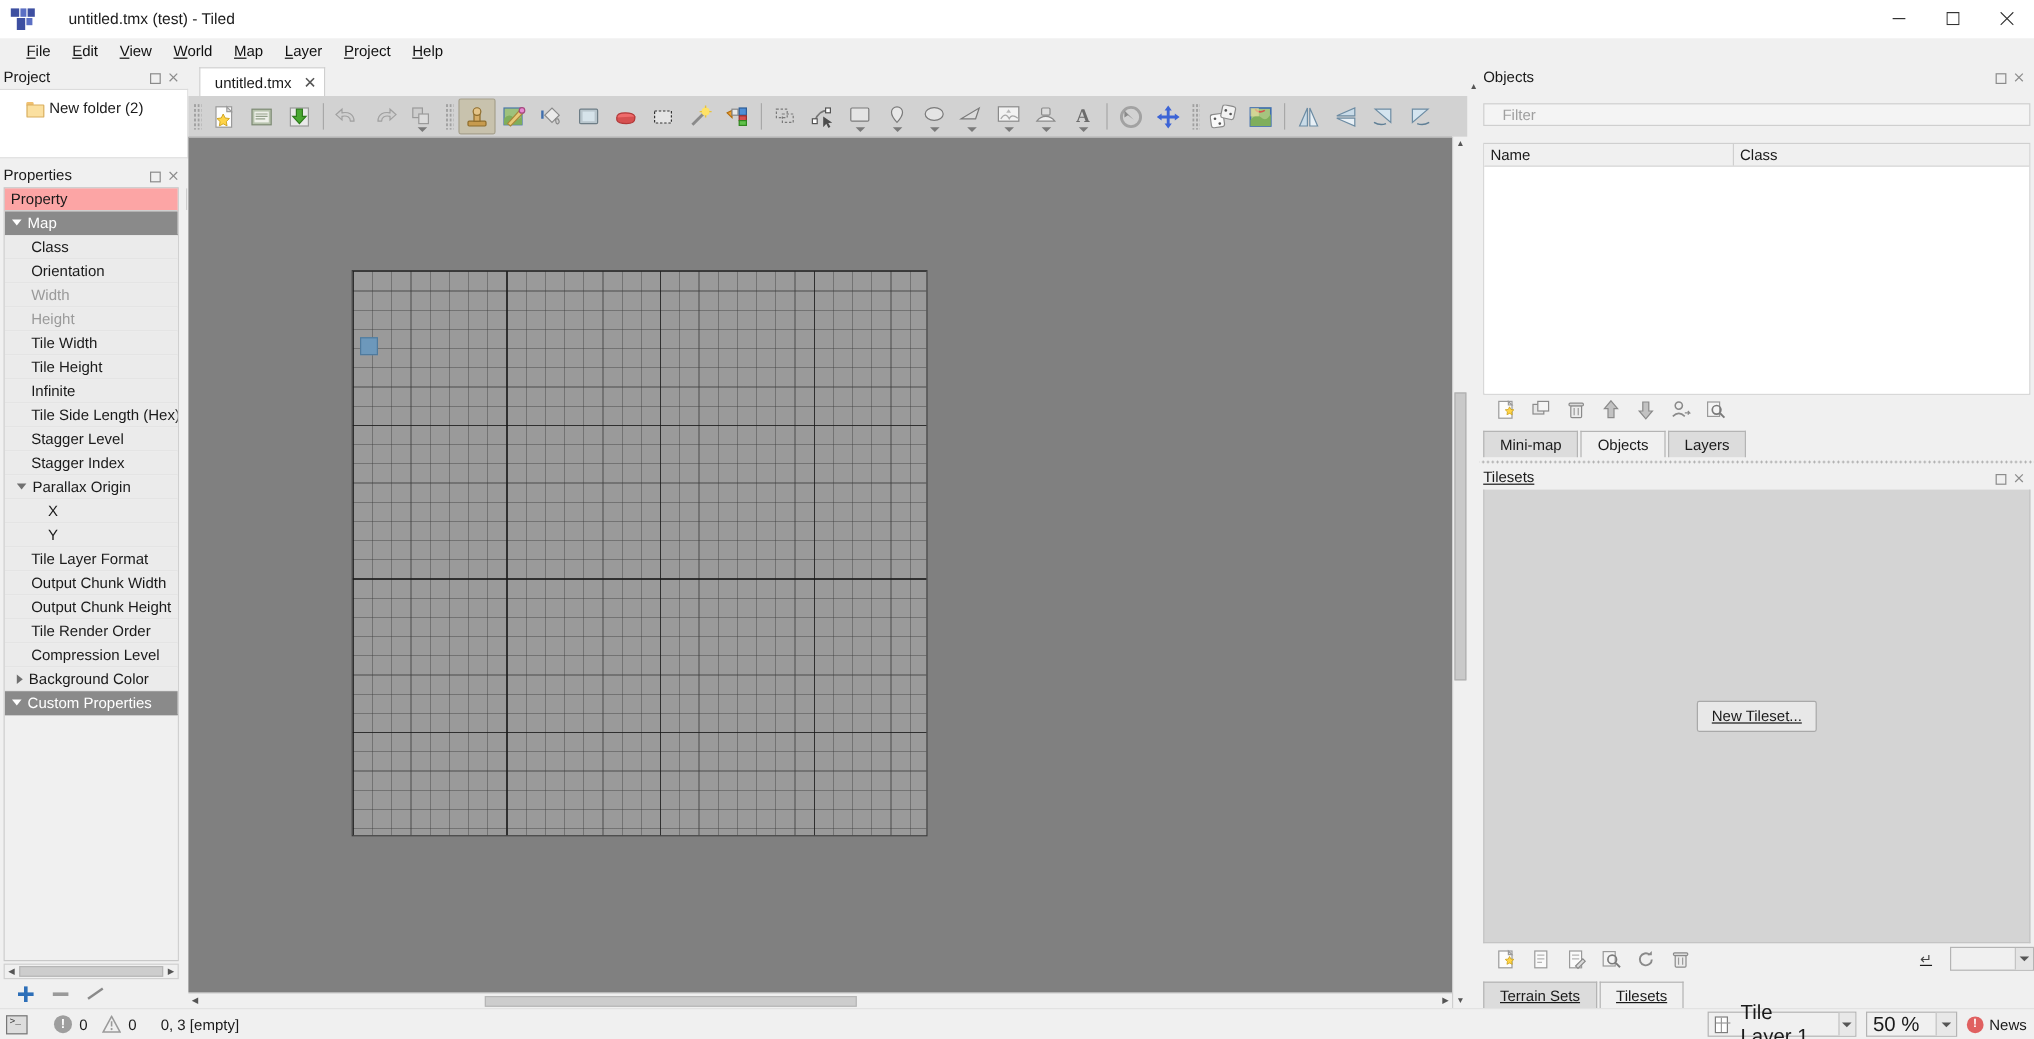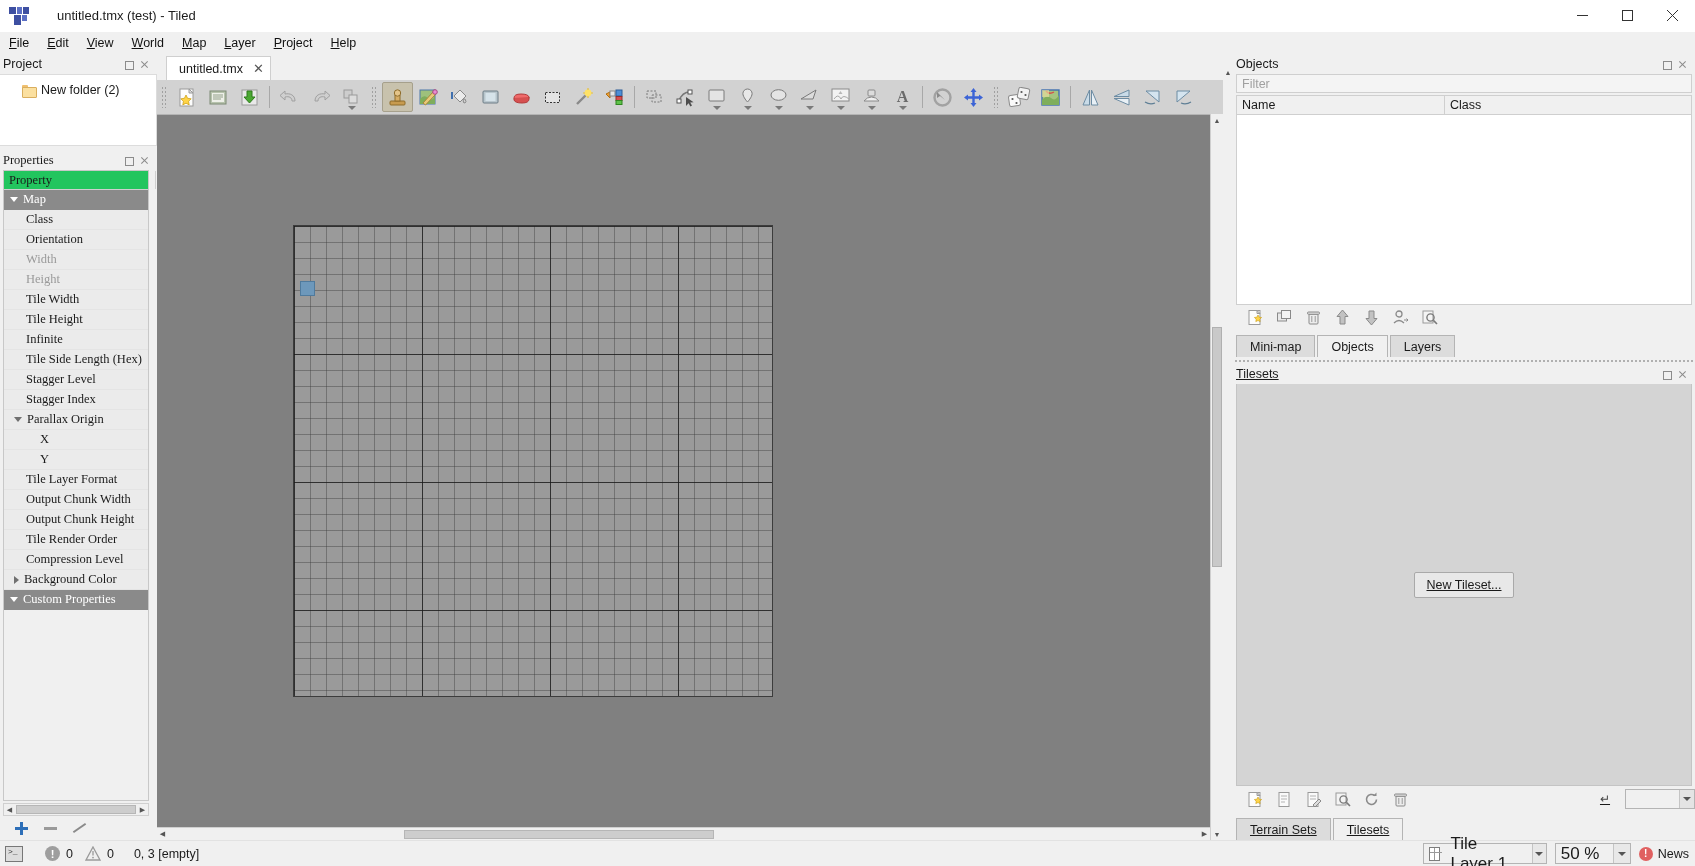--- a/index.html
+++ b/index.html
@@ -28,21 +28,21 @@
   .title-text { font-size: 13px; color: #1c1c1c; }
   .title-btns { margin-left: auto; display: flex; height: 32px; }
   .title-btn {
     width: 45px; height: 32px; display: flex; align-items: center; justify-content: center;
     font-size: 14px; color: #333;
   }
 
   
   .menubar {
     height: 22px; flex: 0 0 22px; background: #f0f0f0; display: flex; align-items: center;
-    padding-left: 0;
+    padding-left: 13px;
   }
   .menu-item {
     padding: 2px 9px; font-size: 12.5px; color: #111; line-height: 16px; cursor: default;
   }
   .menu-item u { text-decoration: underline; }
 
   
   .body-row { flex: 1 1 auto; display: flex; min-height: 0; background: #f0f0f0; }
 
   
@@ -53,35 +53,35 @@
     font-size: 12.5px; color: #1a1a1a; background: #f0f0f0;
   }
   .dock-header .spacer { margin-left: auto; display: flex; gap: 5px; padding-right:3px;}
   .dock-btn { width: 11px; height: 11px; position: relative; opacity: .65; }
   .dock-btn.float::after{ content:""; position:absolute; left:2px; top:2px; width:7px;height:7px;border:1px solid #555;}
   .dock-btn.close::before,.dock-btn.close::after{
     content:""; position:absolute; left:1px; top:5px; width:9px; height:1px; background:#555;}
   .dock-btn.close::before{ transform: rotate(45deg);} .dock-btn.close::after{transform: rotate(-45deg);}
 
   .project-tree {
-    flex: 0 0 auto; height: 72px; background: #ffffff; border: 1px solid #dcdcdc; border-left:0;
+    flex: 0 0 auto; height: 58px; background: #ffffff; border: 1px solid #dcdcdc; border-left:0;
     padding: 6px 0 0 0;
   }
   .tree-row { display: flex; align-items: center; padding-left: 22px; height: 18px; font-size: 12.5px; }
   .folder-ico { width: 13px; height: 11px; margin-right: 6px; position: relative; flex:0 0 auto;}
   .folder-ico::before{content:"";position:absolute;left:0;top:0;width:6px;height:3px;background:#f0c070;border-radius:1px 1px 0 0;}
   .folder-ico::after{content:"";position:absolute;left:0;top:2px;width:13px;height:9px;background:#fbe0a0;border:1px solid #d9ae5e;border-radius:0 1px 1px 1px;}
 
   
-  .props-dock { flex: 1 1 auto; display: flex; flex-direction: column; min-height:0; margin-top: 4px; font-family: Liberation Serif, serif; }
+  .props-dock { flex: 1 1 auto; display: flex; flex-direction: column; min-height:0; margin-top: 4px; }
   .props-table {
     flex: 1 1 auto; background: #f0f0f0; border: 1px solid #c8c8c8;
     display: flex; flex-direction: column; min-height: 0; margin-left: 3px; margin-right:8px;
   }
-  .props-headrow { display: flex; height: 19px; flex: 0 0 19px; background: #22c55e; border-bottom: 1px solid #cfcfcf;}
+  .props-headrow { display: flex; height: 19px; flex: 0 0 19px; background: #fca5a5; border-bottom: 1px solid #cfcfcf;}
   .props-headrow div {
     font-size: 12.5px; padding: 2px 0 0 5px; color: #1a1a1a; border-right: 1px solid #cfcfcf;
   }
   .props-headrow .c1 { width: 152px; flex:0 0 152px; }
   .props-headrow .c2 { flex: 1 1 auto; border-right:0;}
   .props-body { flex: 1 1 auto; overflow: hidden; background:#f0f0f0;}
   .prow { display: flex; height: 20px; align-items: stretch; font-size: 12.5px; }
   .prow .pname {
     width: 152px; flex: 0 0 152px; display:flex; align-items:center;
     padding-left: 6px; border-right:1px solid #d4d4d4; border-bottom:1px solid #e4e4e4;
@@ -150,22 +150,22 @@
   .hscroll-canvas { height:13px;flex:0 0 13px;background:#f0f0f0;border-top:1px solid #cfcfcf;
     display:flex;align-items:center;}
 
   
   .rightcol { width: 472px; flex:0 0 472px; display:flex; background:#f0f0f0;}
   .right-splitter { width: 10px; flex:0 0 10px; background:#f0f0f0; display:flex; align-items:flex-start; justify-content:center; padding-top:12px;}
   .right-inner { flex:1 1 auto; display:flex; flex-direction:column; min-width:0; }
 
   .objects-dock { flex: 0 0 auto; display:flex; flex-direction:column; }
   .filter-input {
-    height:19px; margin: 0 3px; background:#f4f4f4; border:1px solid #cfcfcf;
-    display:flex; align-items:center; padding-left:5px; font-size:12.5px; color:#a0a0a0;
+    height:19px; margin: 12px 3px; background:#f4f4f4; border:1px solid #cfcfcf;
+    display:flex; align-items:center; padding-left:15px; font-size:12.5px; color:#a0a0a0;
   }
   .objlist { margin: 2px 3px 0 3px; border:1px solid #cfcfcf; background:#fff; height:210px; display:flex; flex-direction:column;}
   .objlist-head { display:flex; height:19px; flex:0 0 19px; background:#f0f0f0; border-bottom:1px solid #cfcfcf;}
   .objlist-head div { font-size:12.5px; padding:2px 0 0 5px; color:#1a1a1a; }
   .objlist-head .c1 { width:208px; flex:0 0 208px; border-right:1px solid #cfcfcf;}
   .objlist-head .c2 { flex:1 1 auto; }
   .objlist-body { flex:1 1 auto; background:#fff; }
   .obj-toolrow { height:24px; display:flex; align-items:center; gap:12px; padding-left:14px; }
   .oi { width:17px;height:17px;position:relative;flex:0 0 auto;}
 

